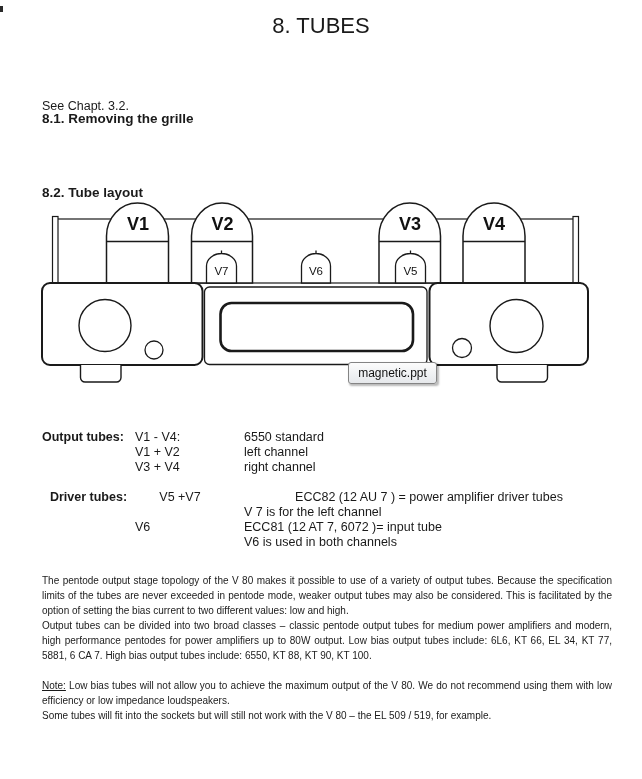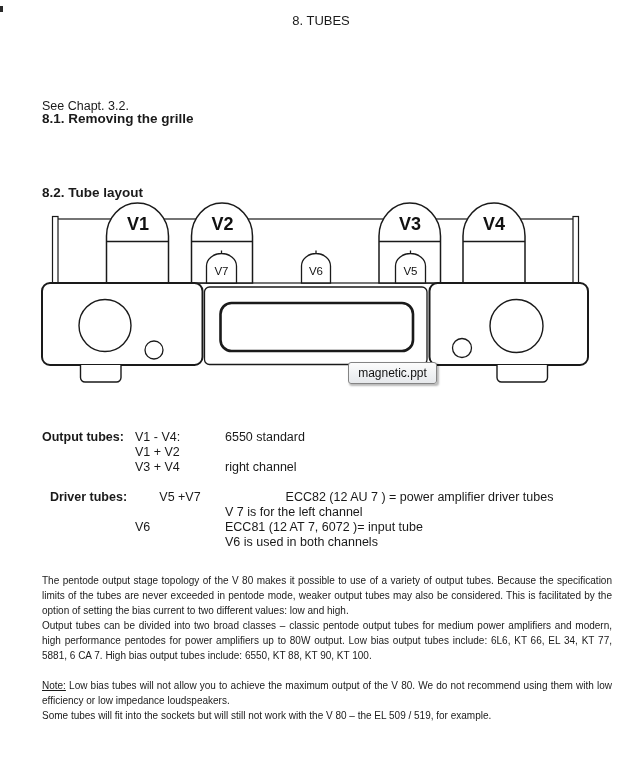--- a/index.html
+++ b/index.html
@@ -1,21 +1,21 @@
 <!DOCTYPE html>
 <html><head>
 <meta charset="utf-8">
 <style>
   html,body{margin:0;padding:0;background:#fff;}
   .page{
     position:relative;width:642px;height:779px;background:#ffffff;overflow:hidden;
     font-family:"Liberation Sans","DejaVu Sans",sans-serif;color:#1a1a1a;
   }
   .abs{position:absolute;}
-  .title{left:0;top:13px;width:642px;text-align:center;font-size:13px;font-weight:400;}
+  .title{left:0;top:13px;width:642px;text-align:center;font-size:22px;font-weight:400;}
   .heading{left:42px;font-size:13.5px;font-weight:700;margin-top:40px;}
   .h81{top:71px;}
   .h82{top:145px;}
   .plain{left:42px;font-size:12.5px;}
   .see{top:99px;}
   .scan-artifact{left:0;top:6px;width:3px;height:6px;background:#2a2a2a;}
   
   .diagram{left:0;top:196px;width:642px;height:200px;}
   .diagram svg{display:block;}
   .tube-label-big{font-family:"Liberation Sans","DejaVu Sans",sans-serif;font-size:18px;font-weight:700;fill:#111;}
@@ -26,21 +26,21 @@
     background:linear-gradient(180deg,#fcfcfc 0%,#eef0f2 60%,#e6e8eb 100%);
     border:1px solid #848484;border-radius:3px;
     box-shadow:1.5px 1.5px 2px rgba(0,0,0,.28);
   }
   
   .tube-table{left:42px;top:430px;width:572px;font-size:12.5px;line-height:15px;}
   .trow{display:flex;}
   .trow.gap{margin-top:15px;text-align:center;}
   .tc1{flex:0 0 93px;font-weight:bold;}
   .tc2{flex:0 0 90px;}
-  .tc3{flex:1 1 auto;}
+  .tc3{flex:1 1 auto;margin-left:19px;}
   
   .bodytext{left:42px;top:573px;width:570px;font-size:10px;line-height:15px;text-align:justify;}
   .bodytext p{margin:0;}
   .bodytext p.gap{margin-top:15px;}
   .u{text-decoration:underline;}
 </style>
 </head>
 <body>
 
 <div class="page">
@@ -106,20 +106,21 @@
 
   <div class="abs tube-table">
     <div class="trow">
       <span class="tc1">Output tubes:</span>
       <span class="tc2">V1 - V4:</span>
       <span class="tc3">6550 standard</span>
     </div>
     <div class="trow">
       <span class="tc1"></span>
       <span class="tc2">V1 + V2</span>
+      <span class="tc3">left channel</span>
     </div>
     <div class="trow">
       <span class="tc1"></span>
       <span class="tc2">V3 + V4</span>
       <span class="tc3">right channel</span>
     </div>
     <div class="trow gap">
       <span class="tc1">Driver tubes:</span>
       <span class="tc2">V5 +V7</span>
       <span class="tc3">ECC82 (12 AU 7 ) = power amplifier driver tubes</span>

